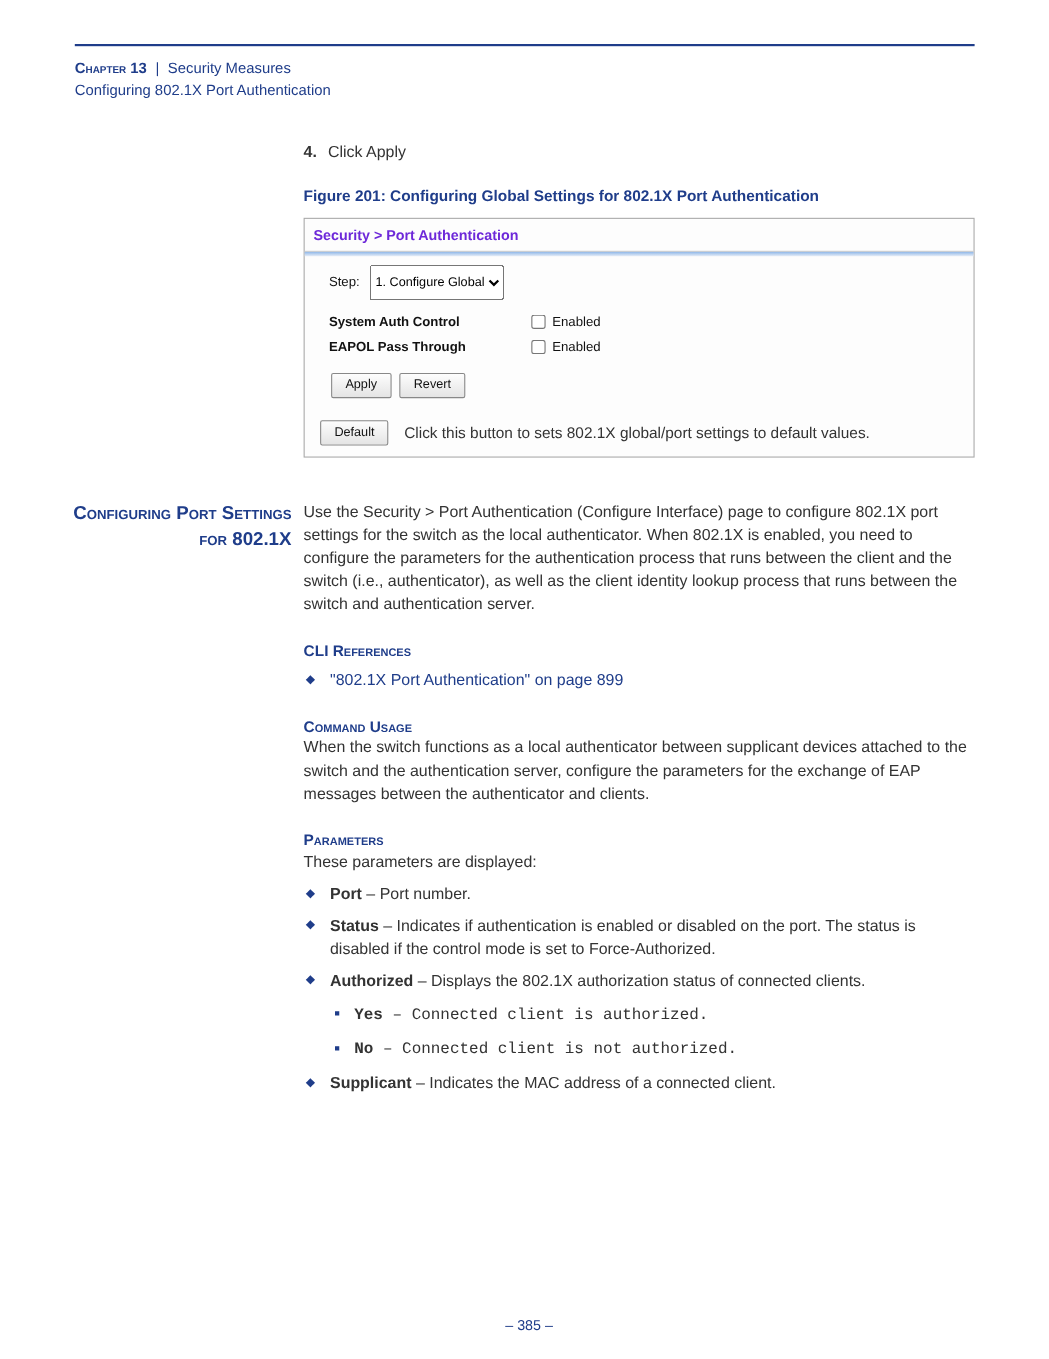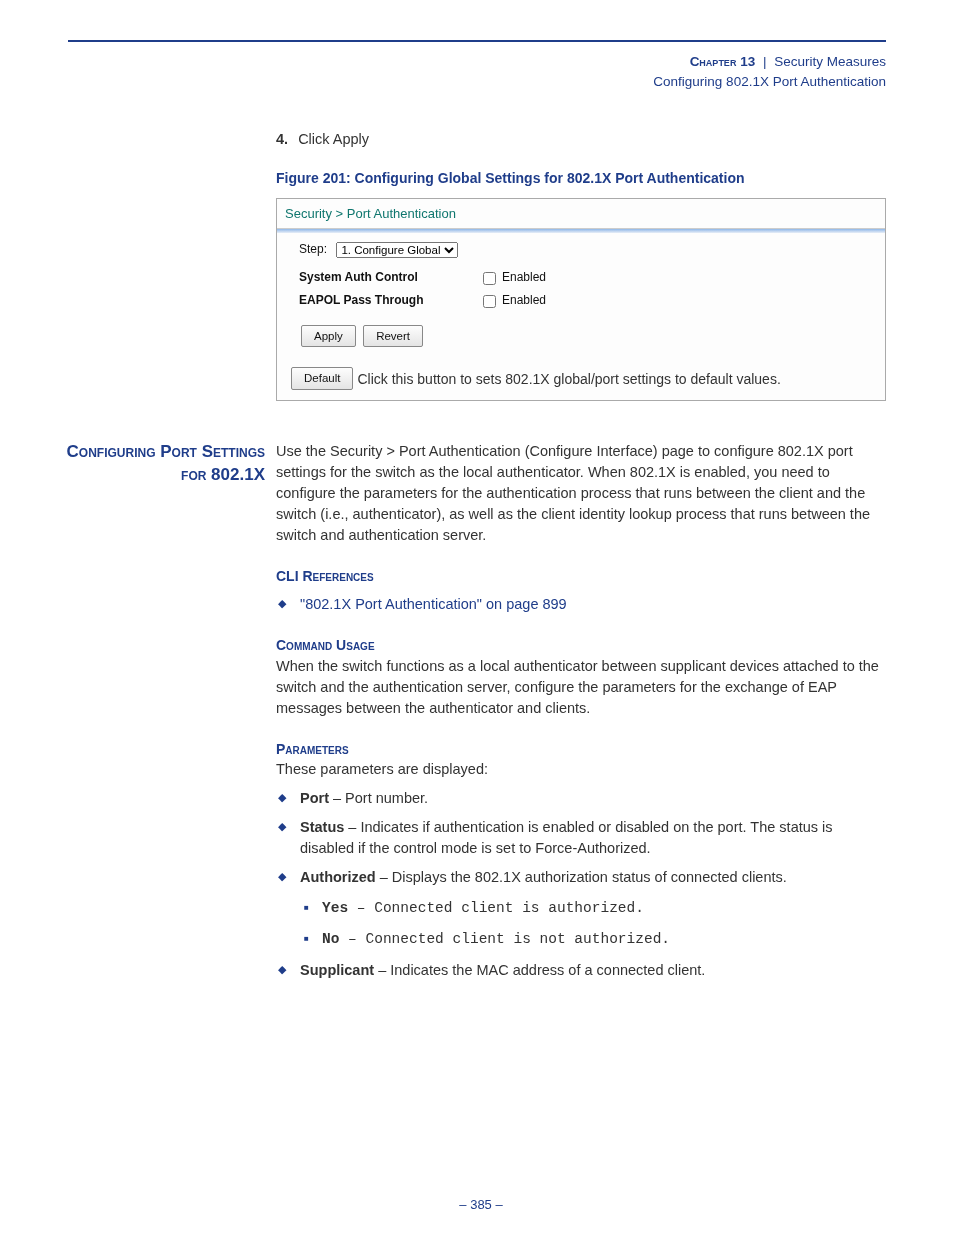--- a/index.html
+++ b/index.html
@@ -16,21 +16,20 @@
     min-height: 1235px;
     position: relative;
     box-sizing: border-box;
     padding: 40px 68px 0 68px;
   }
   .header-line {
     border-top: 2px solid #1f3d8a;
     margin-top: 0;
   }
   .running-head {
-    text-align: right;
     margin-top: 10px;
     margin-bottom: 38px;
     font-size: 13.5px;
     color: #1f3d8a;
   }
   .running-head .chap { font-variant: small-caps; font-weight: bold; }
   .running-head .sep { color: #1f3d8a; margin: 0 4px; }
   .running-head .sub { color: #1f3d8a; }
   .content { margin-left: 208px; }
   .step-line { margin-bottom: 18px; }
@@ -46,53 +45,53 @@
   
   .sshot {
     border: 1px solid #aaa;
     background: #fdfdfd;
     font-family: Arial, sans-serif;
     font-size: 12px;
     color: #111;
     margin-bottom: 40px;
   }
   .sshot .panel-title {
-    color: #0f766e;
-    font-weight: normal;
+    color: #6d28d9;
+    font-weight: bold;
     padding: 6px 8px 4px 8px;
     border-bottom: 1px solid #ccc;
     font-size: 13px;
   }
   .sshot .accent {
     height: 4px;
     background: linear-gradient(to bottom, #8fb7e8, #e8eef7);
   }
   .sshot .inner { padding: 8px 10px 10px 22px; }
   .sshot .steprow { margin-bottom: 10px; font-size: 12px; }
   .sshot .steprow .lab { margin-right: 6px; }
   .sshot select {
     font-family: Arial, sans-serif;
     font-size: 11.5px;
-    height: 16px;
+    height: 32px;
     vertical-align: middle;
   }
   .frow { display: flex; align-items: center; margin: 4px 0; font-size: 12px; }
   .frow .flabel { width: 180px; font-weight: bold; }
   .frow input[type=checkbox] { margin-right: 6px; }
   .btnrow { margin: 14px 0 10px 0; }
   .btn {
     display: inline-block;
     border: 1px solid #888;
     background: linear-gradient(#fdfdfd,#e4e4e4);
     padding: 2px 12px;
     font-size: 11.5px;
     margin: 0 2px;
     border-radius: 2px;
   }
-  .defrow { display: flex; align-items: center; gap: 2px; margin-top: 20px; margin-left: -10px;}
+  .defrow { display: flex; align-items: center; gap: 12px; margin-top: 20px; margin-left: -10px;}
   .defrow .hint { color: #333; font-size: 14px; text-align: right; }
 
   
   .sec { position: relative; margin-bottom: 24px; }
   .margin-heading {
     position: absolute;
     left: -211px;
     width: 200px;
     text-align: right;
     color: #1f3d8a;

